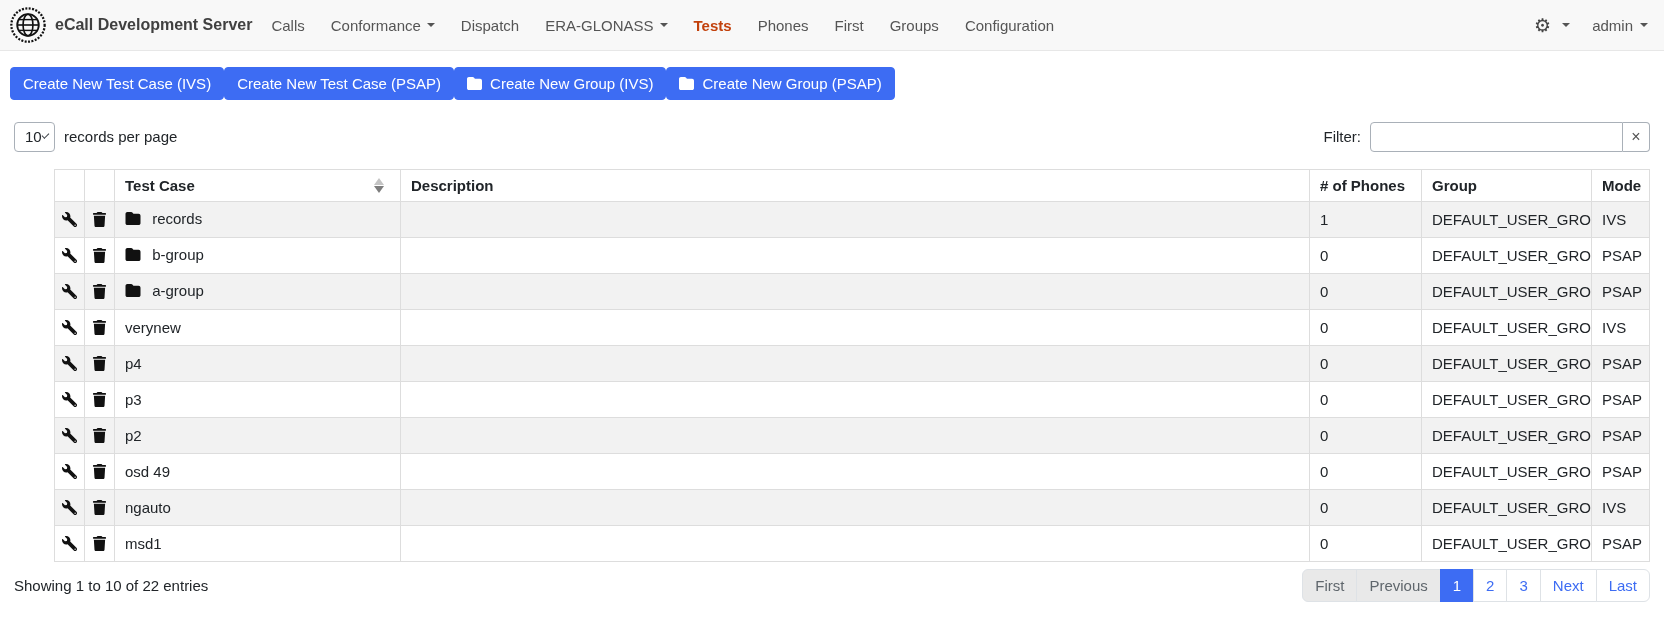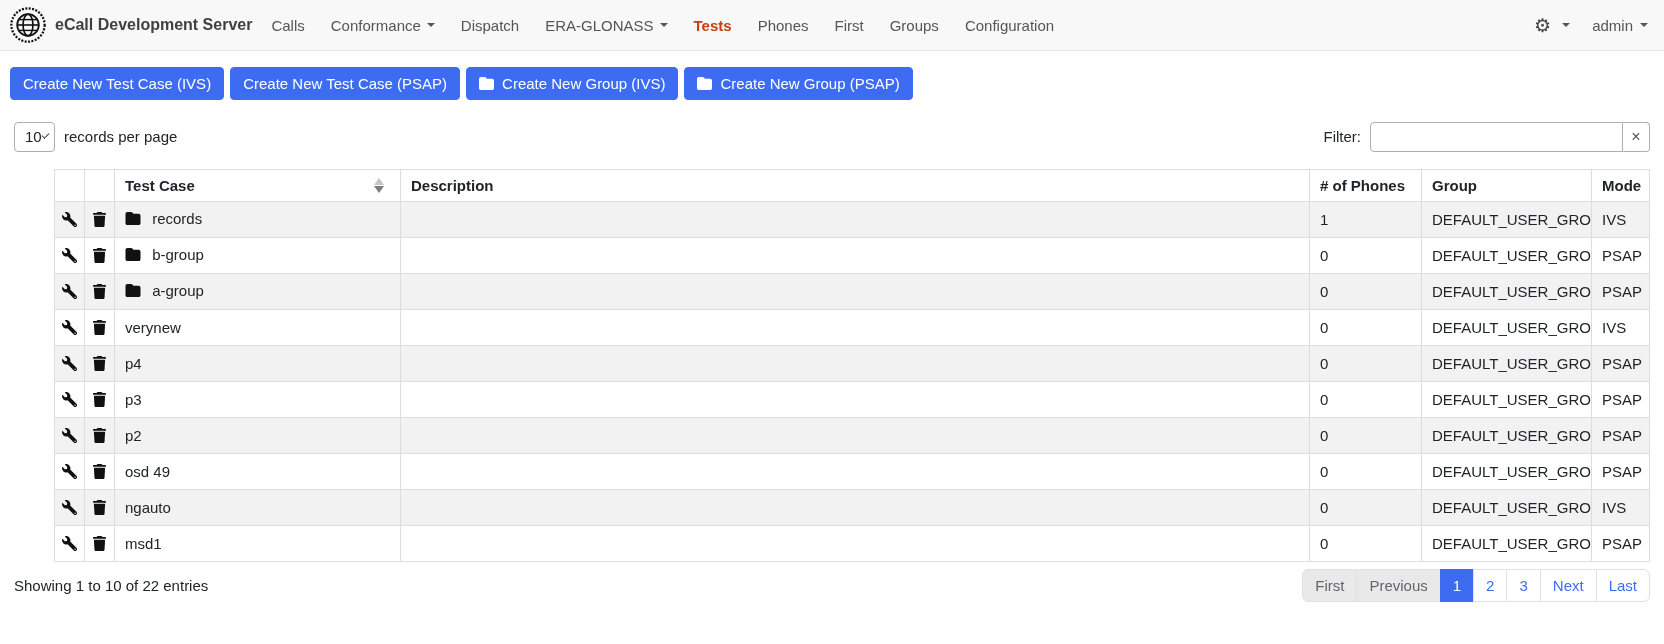--- a/index.html
+++ b/index.html
@@ -22,21 +22,21 @@
   .nav-link.has-caret .caret { display:inline-block; }
   .nav-right { margin-left:auto; display:flex; align-items:center; color:#444; }
   .gear-group { display:flex; align-items:center; margin-right:22px; cursor:pointer; }
   .gear-glyph { font-size:19px; line-height:1; margin-right:5px; }
   .admin-group { display:flex; align-items:center; cursor:pointer; color:#555; }
   .admin-group .caret { margin-left:7px; }
 
   
   .toolbar { margin:16px 10px 0 10px; display:flex; }
   .btn { height:33px; background:#3D6CF3; color:#fff; border:1px solid #3D6CF3;
-    border-radius:4px; font-size:15px; font-family:inherit; padding:0 12px; margin-right:6px;
+    border-radius:4px; font-size:15px; font-family:inherit; padding:0 12px; margin-right:0;
     display:flex; align-items:center; cursor:pointer; white-space:nowrap; }
   .btn svg { width:15px; height:15px; margin-right:8px; fill:#fff; }
   .btn .btn-folder { display:none; }
   .btn.with-folder .btn-folder { display:inline-block; }
 
   
   .controls { margin:21px 14px 0 14px; height:31px; display:flex; align-items:center; }
   .select-box { width:41px; height:30px; border:1px solid #a9b0b8; border-radius:4px; background:#fff;
     display:flex; align-items:center; justify-content:space-between; padding:0 8px 0 10px; cursor:pointer; }
   .chevron { width:7px; height:7px; border-right:1.8px solid #3a3f44; border-bottom:1.8px solid #3a3f44;

